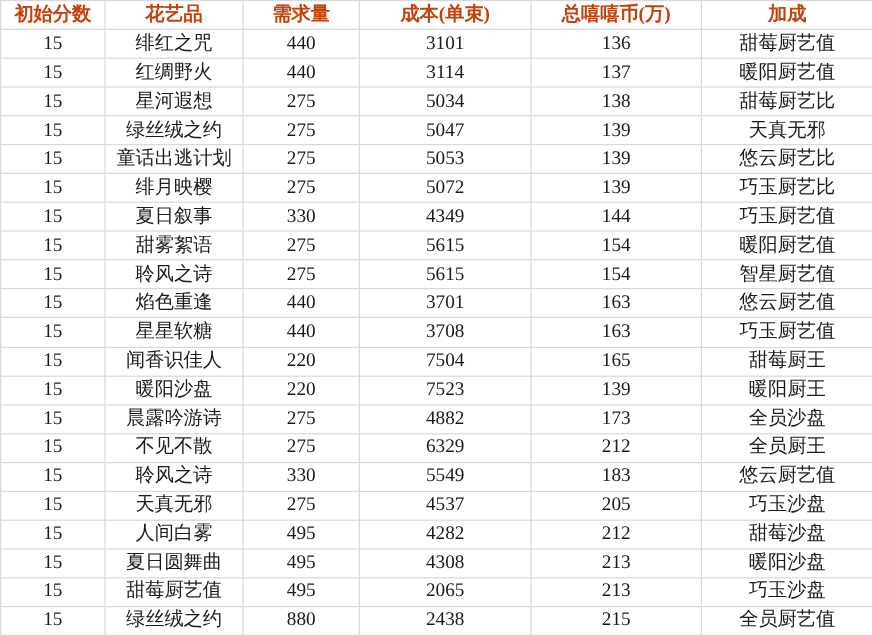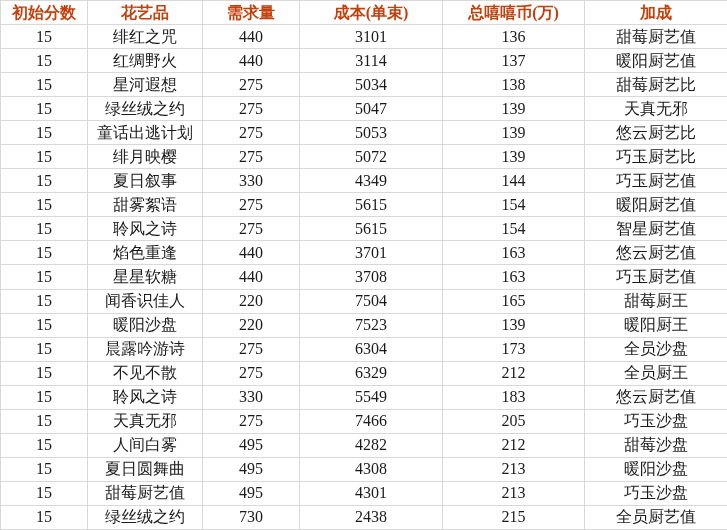--- a/index.html
+++ b/index.html
@@ -170,21 +170,21 @@
           <td>暖阳沙盘</td>
           <td>220</td>
           <td>7523</td>
           <td>139</td>
           <td>暖阳厨王</td>
         </tr>
         <tr>
           <td>15</td>
           <td>晨露吟游诗</td>
           <td>275</td>
-          <td>6304</td>
+          <td>4882</td>
           <td>173</td>
           <td>全员沙盘</td>
         </tr>
         <tr>
           <td>15</td>
           <td>不见不散</td>
           <td>275</td>
           <td>6329</td>
           <td>212</td>
           <td>全员厨王</td>
@@ -194,21 +194,21 @@
           <td>聆风之诗</td>
           <td>330</td>
           <td>5549</td>
           <td>183</td>
           <td>悠云厨艺值</td>
         </tr>
         <tr>
           <td>15</td>
           <td>天真无邪</td>
           <td>275</td>
-          <td>7466</td>
+          <td>4537</td>
           <td>205</td>
           <td>巧玉沙盘</td>
         </tr>
         <tr>
           <td>15</td>
           <td>人间白雾</td>
           <td>495</td>
           <td>4282</td>
           <td>212</td>
           <td>甜莓沙盘</td>
@@ -218,27 +218,27 @@
           <td>夏日圆舞曲</td>
           <td>495</td>
           <td>4308</td>
           <td>213</td>
           <td>暖阳沙盘</td>
         </tr>
         <tr>
           <td>15</td>
           <td>甜莓厨艺值</td>
           <td>495</td>
-          <td>4301</td>
+          <td>2065</td>
           <td>213</td>
           <td>巧玉沙盘</td>
         </tr>
         <tr>
           <td>15</td>
           <td>绿丝绒之约</td>
-          <td>730</td>
+          <td>880</td>
           <td>2438</td>
           <td>215</td>
           <td>全员厨艺值</td>
         </tr>
       </tbody>
   </table>
 </div>
 
 </body></html>

